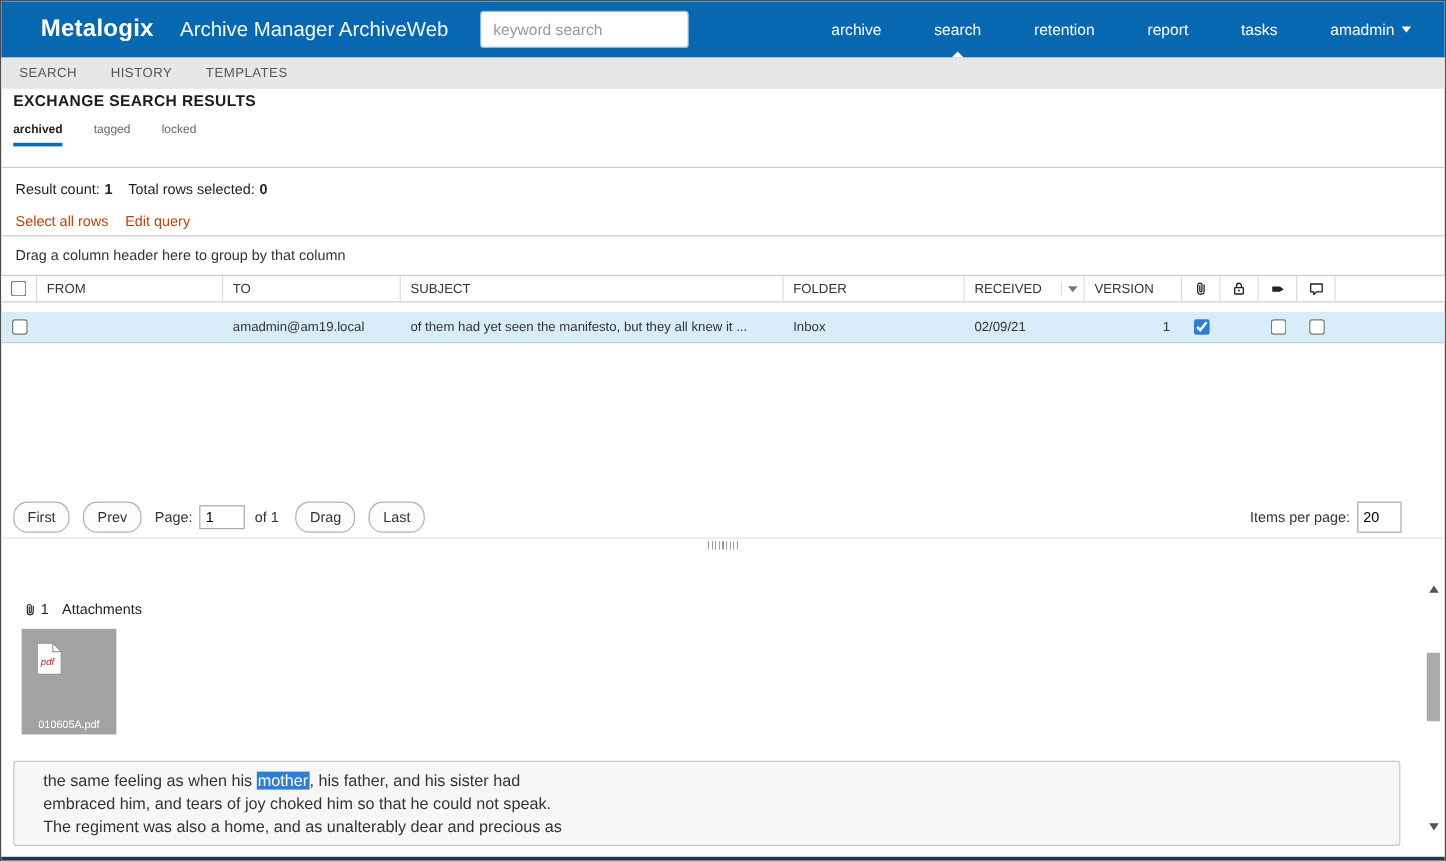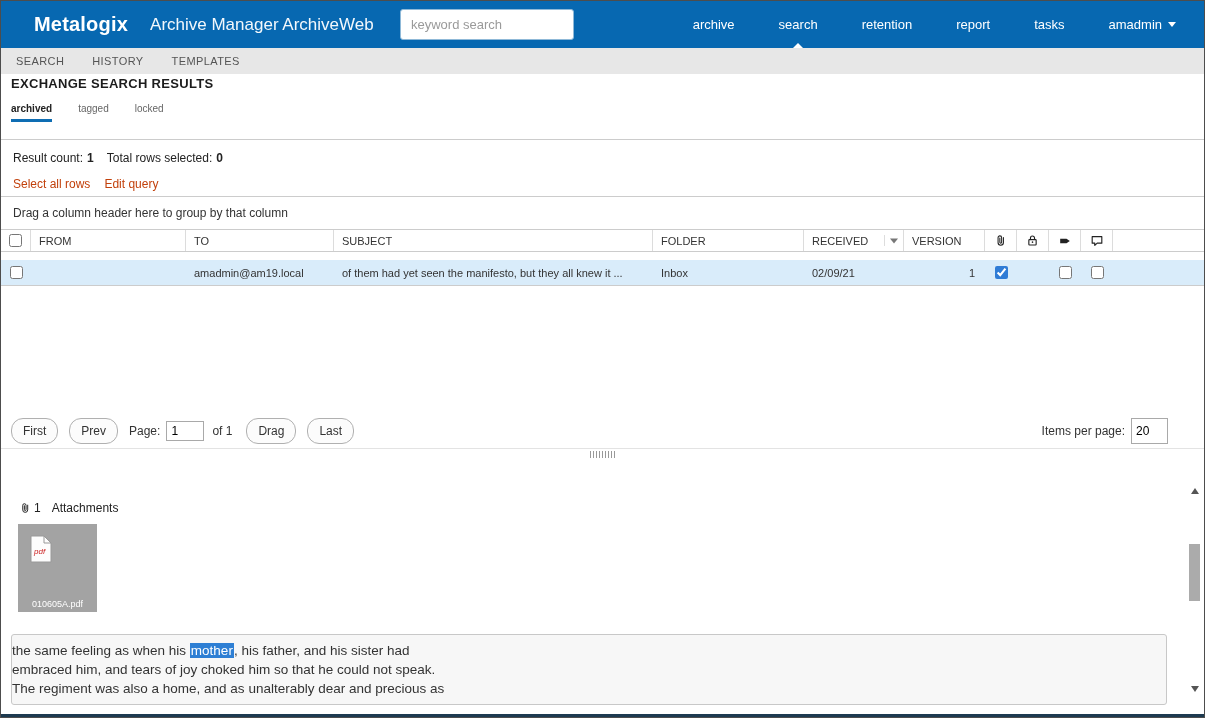--- a/index.html
+++ b/index.html
@@ -65,21 +65,21 @@
   .split-line { position:absolute; top:447px; left:0; right:0; height:1px; background:#e3e3e3; }
   .grip { position:absolute; top:450px; left:50%; transform:translateX(-50%); width:26px; height:7px; background:repeating-linear-gradient(90deg,#999 0 1px,transparent 1px 3px); cursor:row-resize; }
 
   
   .att-header { position:absolute; top:500px; left:18px; font-size:12px; color:#222; display:flex; align-items:center; gap:3px; }
   .att-header .lbl { margin-left:8px; }
   .thumb { position:absolute; top:523px; left:17px; width:79px; height:88px; background:#a3a3a3; cursor:pointer; }
   .thumb svg { position:absolute; top:11px; left:12px; }
   .thumb-caption { position:absolute; bottom:3px; left:0; width:100%; text-align:center; font-size:9px; color:#fff; }
 
-  .preview { position:absolute; top:633px; left:10px; width:1156px; height:71px; background:#f7f7f7; border:1px solid #c8c8c8; border-radius:3px; padding:6px 0; font-size:13.5px; color:#333; line-height:19px; }
+  .preview { position:absolute; top:633px; left:10px; width:1156px; height:71px; background:#f7f7f7; border:1px solid #c8c8c8; border-radius:3px; padding:6px 24px; font-size:13.5px; color:#333; line-height:19px; }
   .hl { background:#2e7fd4; color:#fff; padding:0 1px; }
 
   
   .scrollbar { position:absolute; right:2px; top:483px; width:15px; height:212px; }
   .sb-up, .sb-down { position:absolute; left:0; width:15px; height:14px; display:flex; align-items:center; justify-content:center; cursor:pointer; }
   .sb-up { top:0; } .sb-down { bottom:0; }
   .tri-up { width:0; height:0; border-left:4px solid transparent; border-right:4px solid transparent; border-bottom:6px solid #555; }
   .tri-down { width:0; height:0; border-left:4px solid transparent; border-right:4px solid transparent; border-top:6px solid #555; }
   .sb-thumb { position:absolute; top:60px; left:2px; width:11px; height:57px; background:#ababab; cursor:grab; }
 

